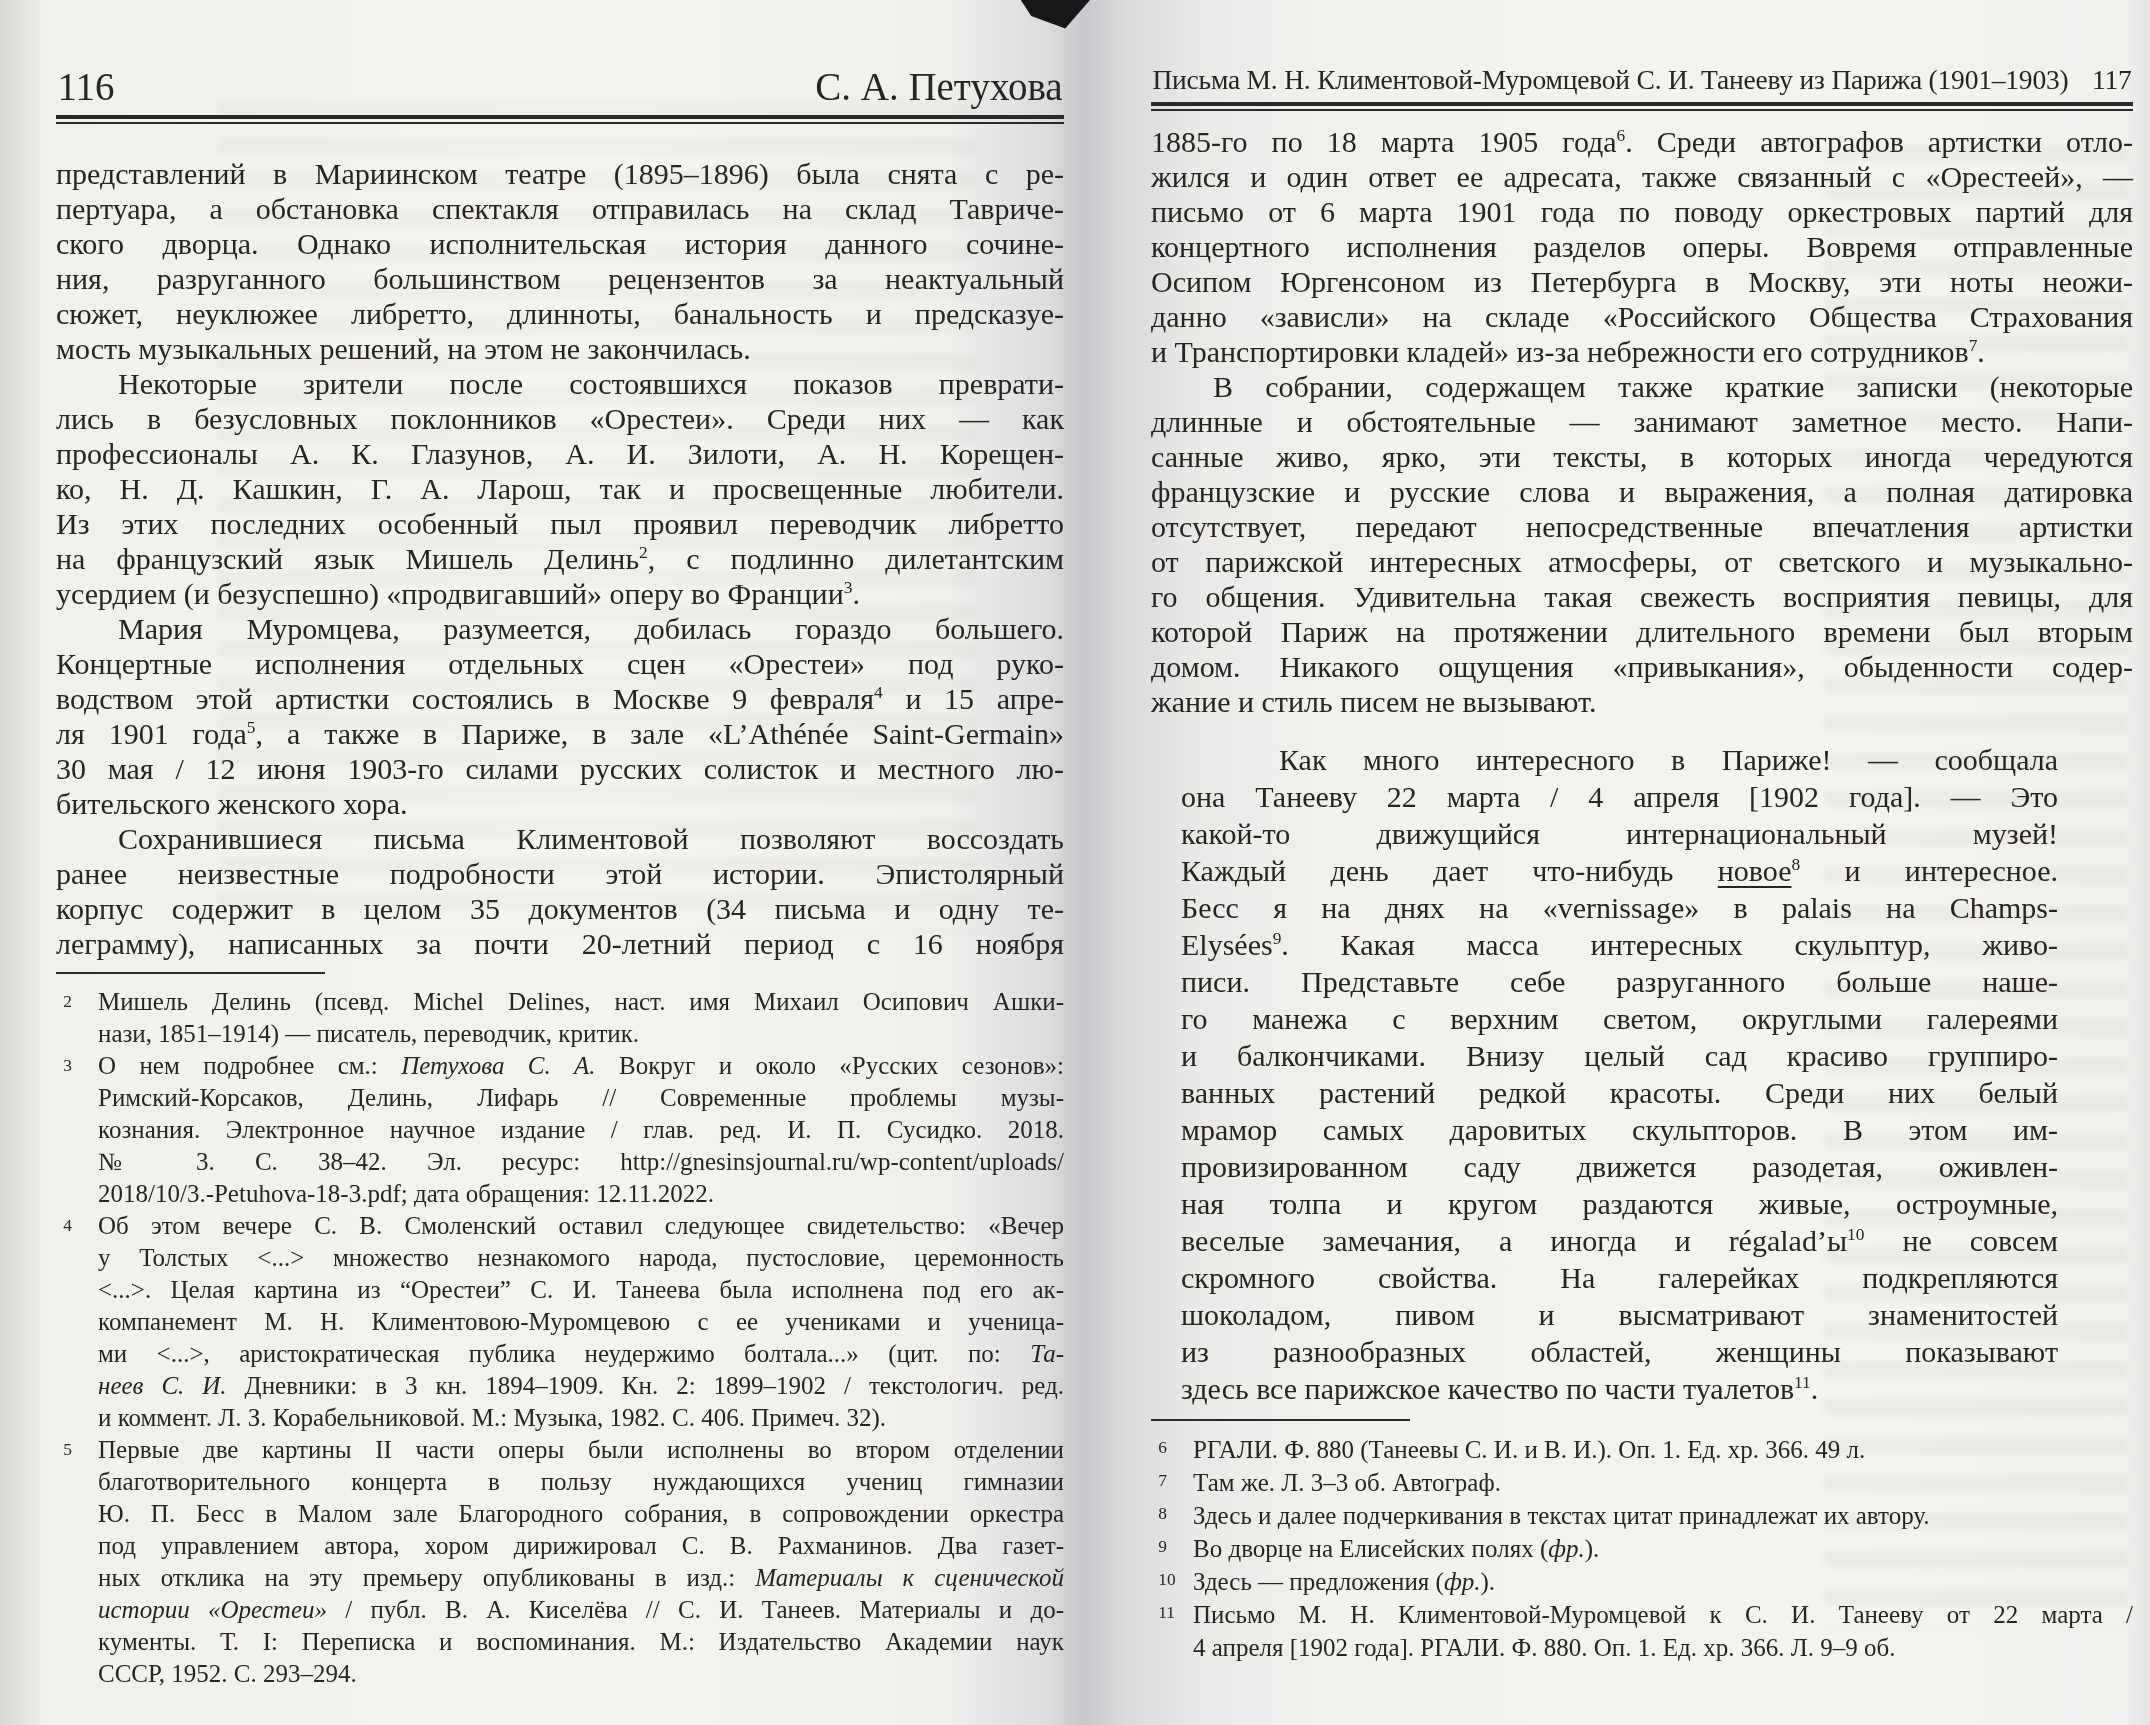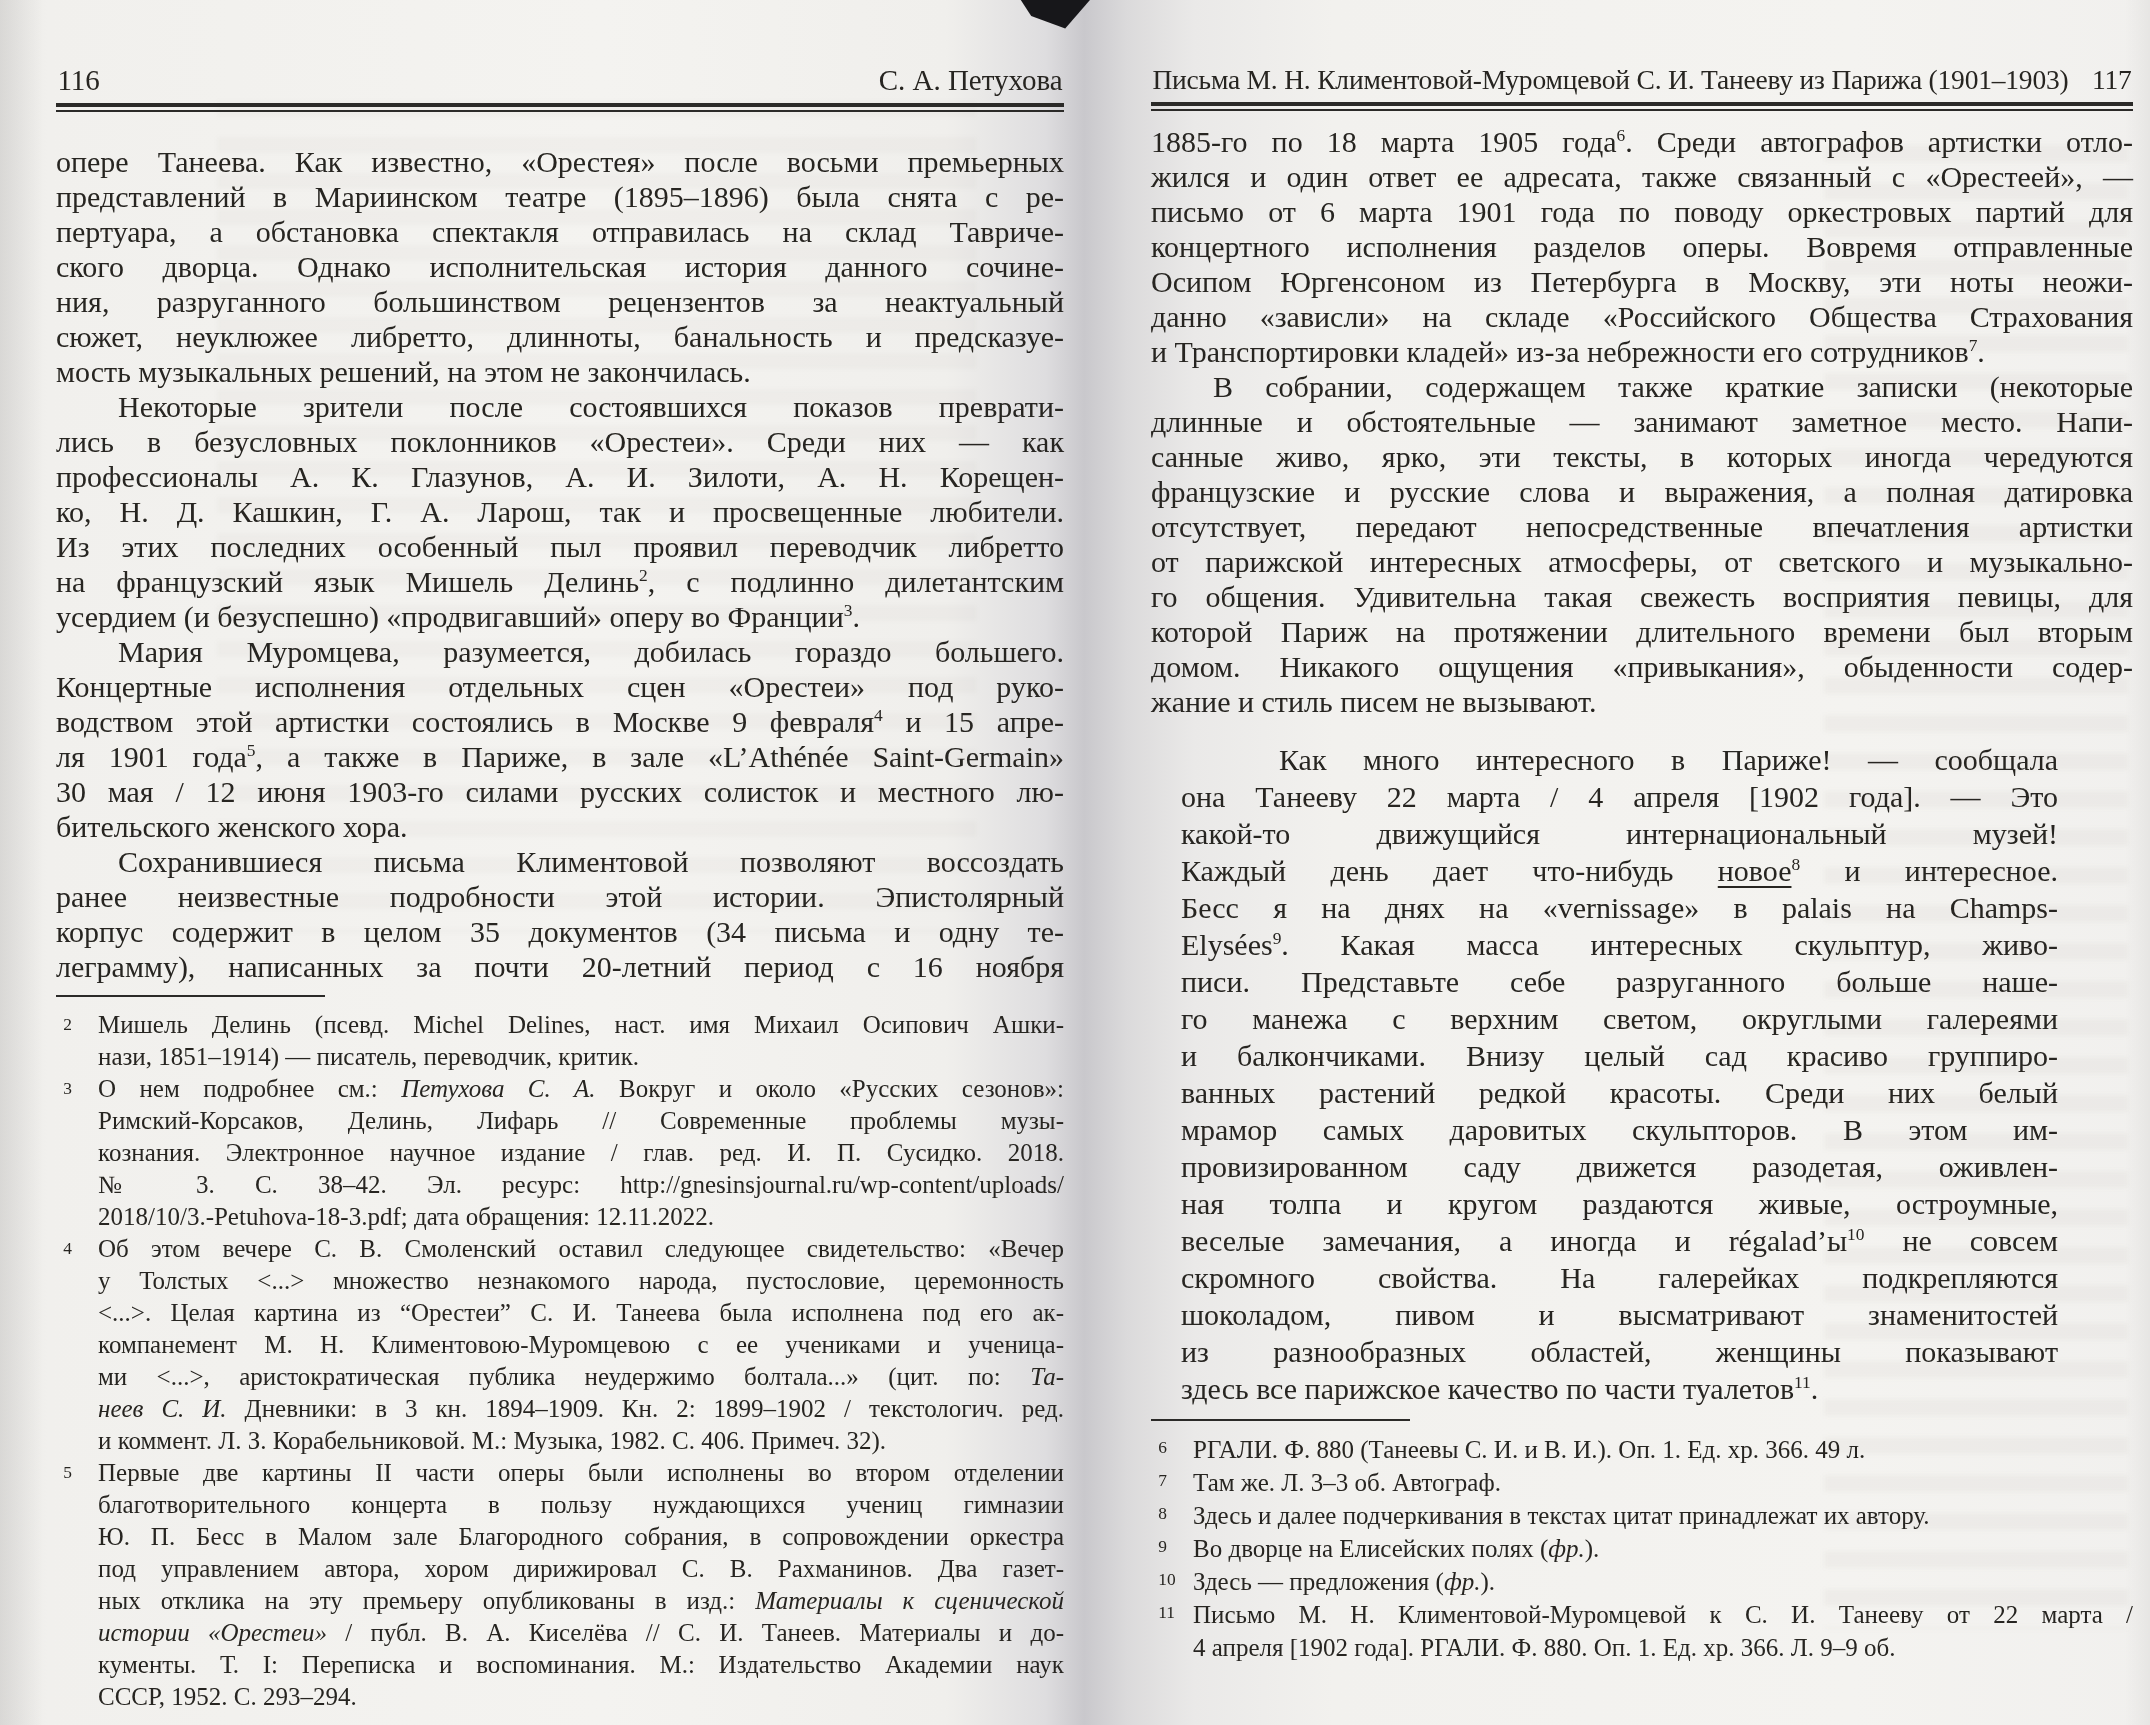--- a/index.html
+++ b/index.html
@@ -25,21 +25,21 @@
     background:repeating-linear-gradient(180deg,rgba(120,110,90,0.045) 0 17.4px,rgba(0,0,0,0) 17.4px 38px);}
   .g2{left:217px;top:101px;width:760px;height:832px;
     background:repeating-linear-gradient(180deg,rgba(120,110,90,0.03) 0 16px,rgba(0,0,0,0) 16px 36px);}
 
   .page{position:absolute;top:64px;}
   .page-left{left:56px;width:1008px;}
   .page-right{left:1151px;width:982px;}
 
   .running-head{display:flex;justify-content:space-between;align-items:baseline;
     padding:0 1.4px;white-space:nowrap;}
-  .page-left  .running-head{font-size:29px;}
+  .page-left  .running-head{font-size:39px;}
   .page-right .running-head{font-size:27.5px;letter-spacing:-0.2px;}
   .head-rule{height:10px;border-top:4.3px solid #2b2a28;position:relative;margin-top:5.8px;}
   .head-rule::after{content:"";position:absolute;left:0;right:0;top:2.9px;border-top:2.2px solid #2b2a28;}
 
   .body{font-size:30px;line-height:35px;}
   .page-left  .body{margin-top:27px;}
   .page-right .body{margin-top:8.7px;}
   .line{text-align:justify;text-align-last:justify;}
   .line.indent{text-indent:62px;}
   .line.last{text-align-last:left;}
@@ -72,21 +72,20 @@
   <div class="edge-right"></div>
   <div class="gutter-wedge"></div>
 
   <div class="page page-left">
     <div class="running-head">
       <span>116</span>
       <span>С. А. Петухова</span>
     </div>
     <div class="head-rule"></div>
     <div class="body" id="left-body">
-        <div class="line">опере Танеева. Как известно, «Орестея» после восьми премьерных</div>
         <div class="line">представлений в Мариинском театре (1895–1896) была снята с ре-</div>
         <div class="line">пертуара, а обстановка спектакля отправилась на склад Тавриче-</div>
         <div class="line">ского дворца. Однако исполнительская история данного сочине-</div>
         <div class="line">ния, разруганного большинством рецензентов за неактуальный</div>
         <div class="line">сюжет, неуклюжее либретто, длинноты, банальность и предсказуе-</div>
         <div class="line last">мость музыкальных решений, на этом не закончилась.</div>
         <div class="line indent">Некоторые зрители после состоявшихся показов преврати-</div>
         <div class="line">лись в безусловных поклонников «Орестеи». Среди них — как</div>
         <div class="line">профессионалы А. К. Глазунов, А. И. Зилоти, А. Н. Корещен-</div>
         <div class="line">ко, Н. Д. Кашкин, Г. А. Ларош, так и просвещенные любители.</div>

